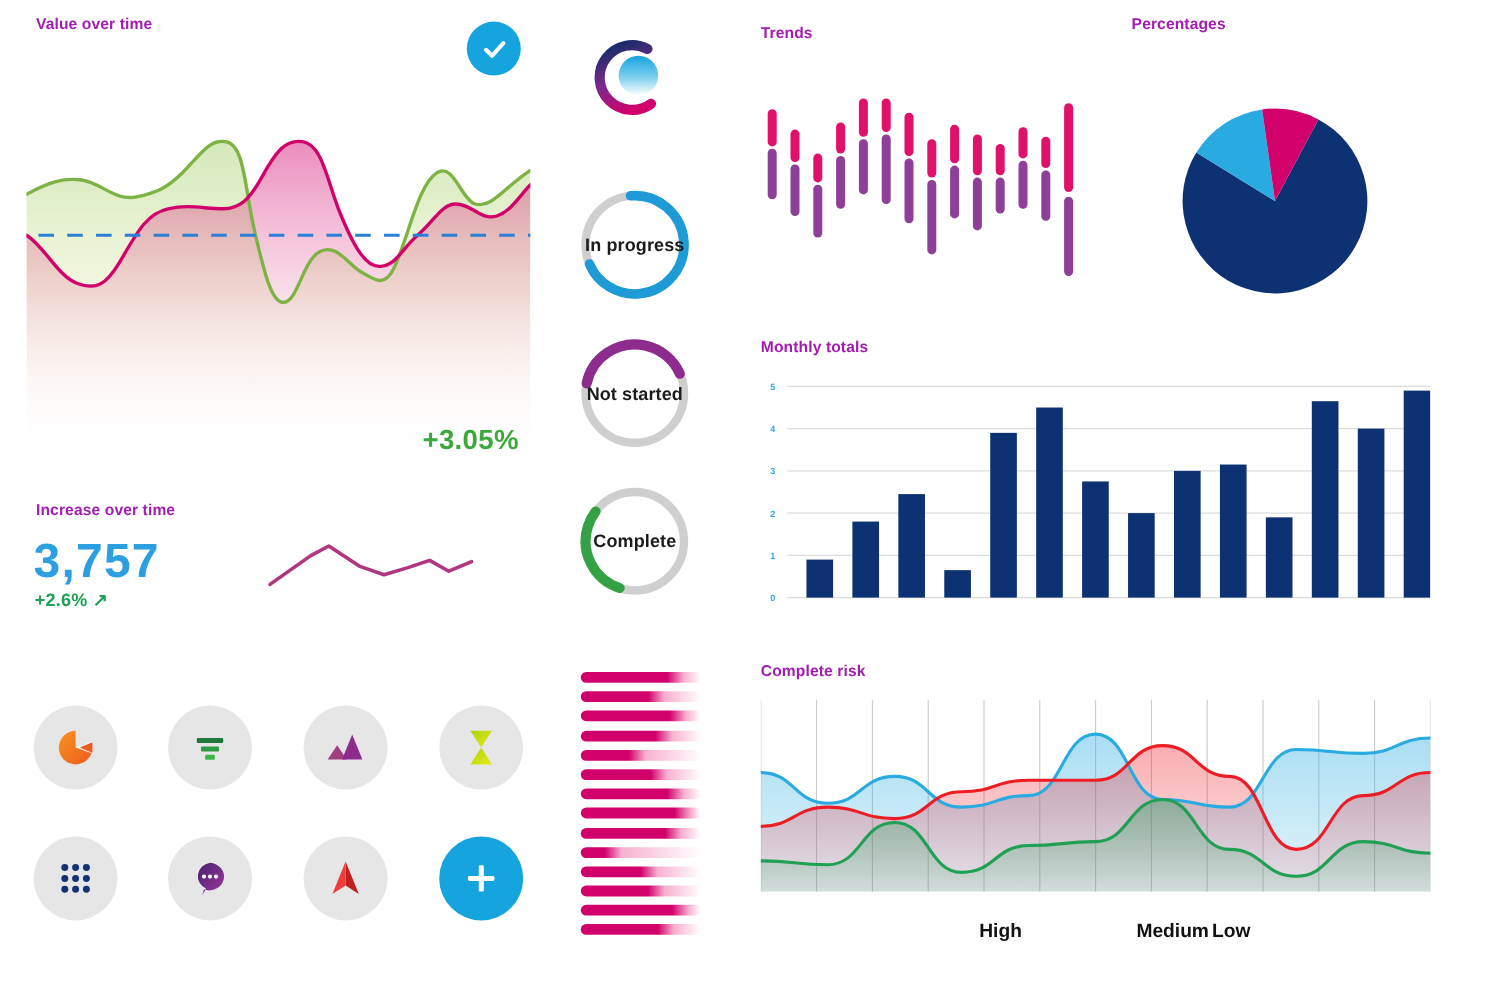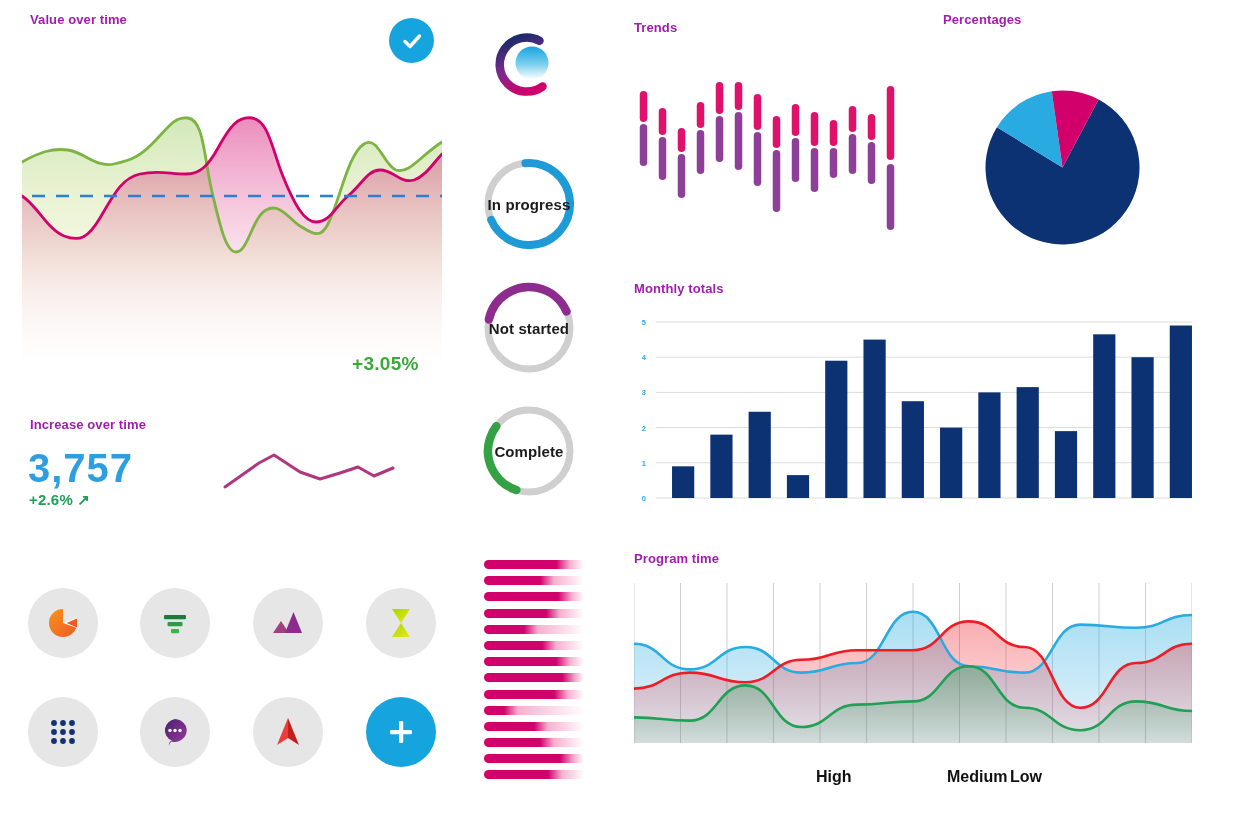--- a/index.html
+++ b/index.html
@@ -28,21 +28,21 @@
     position: absolute;
     left: 22px;
     top: 100px;
     width: 420px;
     height: 275px;
   }
   #value-delta {
     position: absolute;
     left: 352px;
     top: 353px;
-    font-size: 19px;
+    font-size: 23px;
     font-weight: bold;
     color: #3aa93a;
     letter-spacing: 0.3px;
   }
   
   #check-badge {
     position: absolute;
     left: 389px;
     top: 18px;
     width: 45px;
@@ -476,21 +476,21 @@
     <rect x="267.75428571428574" y="89.19999999999999" width="22.205714285714283" height="96.80000000000001" fill="#0d3273"></rect>
     <rect x="306.04" y="115.6" width="22.205714285714283" height="70.4" fill="#0d3273"></rect>
     <rect x="344.3257142857143" y="80.4" width="22.205714285714283" height="105.6" fill="#0d3273"></rect>
     <rect x="382.6114285714286" y="75.12" width="22.205714285714283" height="110.88" fill="#0d3273"></rect>
     <rect x="420.89714285714285" y="119.12" width="22.205714285714283" height="66.88" fill="#0d3273"></rect>
     <rect x="459.18285714285713" y="22.319999999999993" width="22.205714285714283" height="163.68" fill="#0d3273"></rect>
     <rect x="497.46857142857147" y="45.19999999999999" width="22.205714285714283" height="140.8" fill="#0d3273"></rect>
     <rect x="535.7542857142857" y="13.519999999999982" width="22.205714285714283" height="172.48000000000002" fill="#0d3273"></rect>
   </svg>
 
-<div class="panel-title" id="program-risk-title">Program time</div>
+<div class="panel-title" id="program-risk-title">Complete risk</div>
 <svg id="program-risk-chart" viewBox="0 0 558 175">
   <defs>
     <linearGradient id="rBlue" x1="0" y1="0" x2="0" y2="1">
       <stop offset="0%" stop-color="#29abe2" stop-opacity="0.40"></stop>
       <stop offset="100%" stop-color="#29abe2" stop-opacity="0.12"></stop>
     </linearGradient>
     <linearGradient id="rRed" x1="0" y1="0" x2="0" y2="1">
       <stop offset="0%" stop-color="#ee1c25" stop-opacity="0.36"></stop>
       <stop offset="100%" stop-color="#ee1c25" stop-opacity="0.08"></stop>
     </linearGradient>

